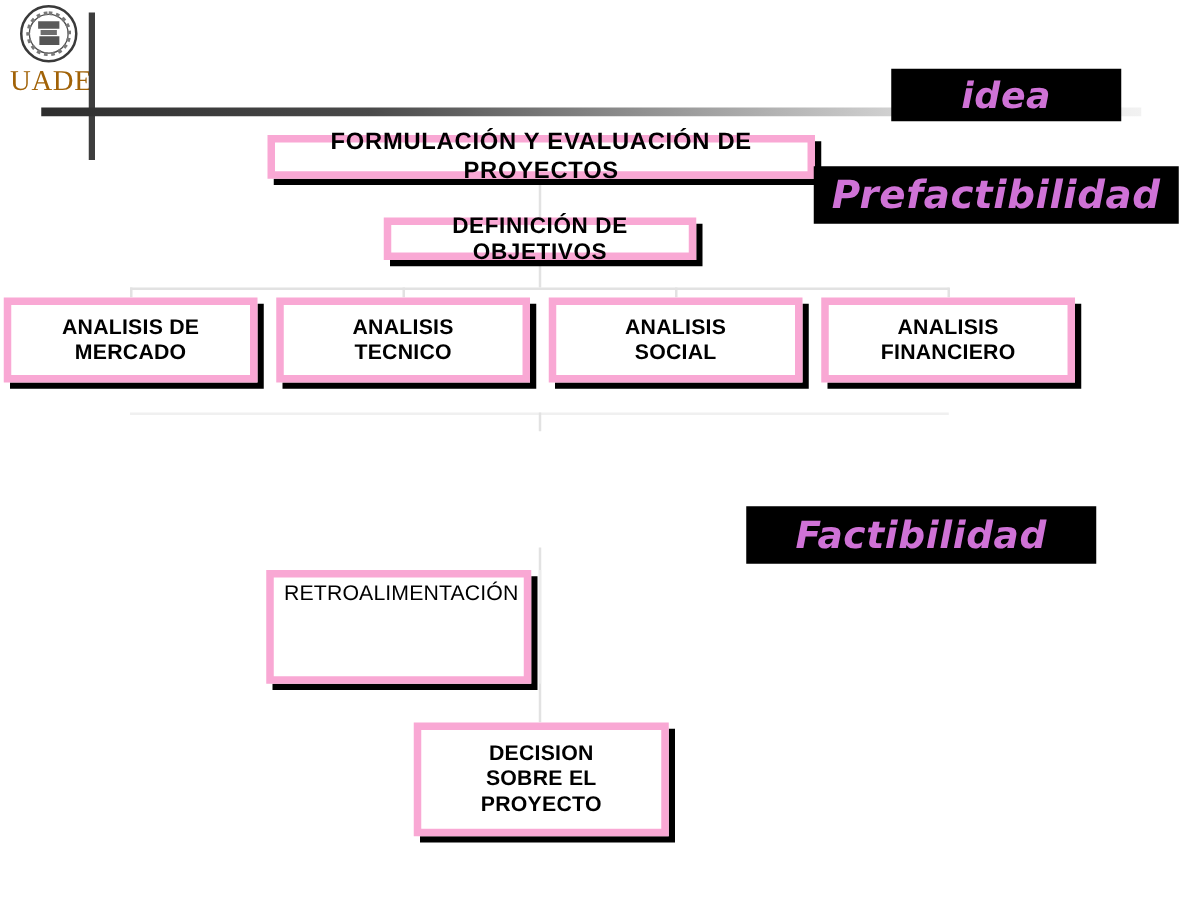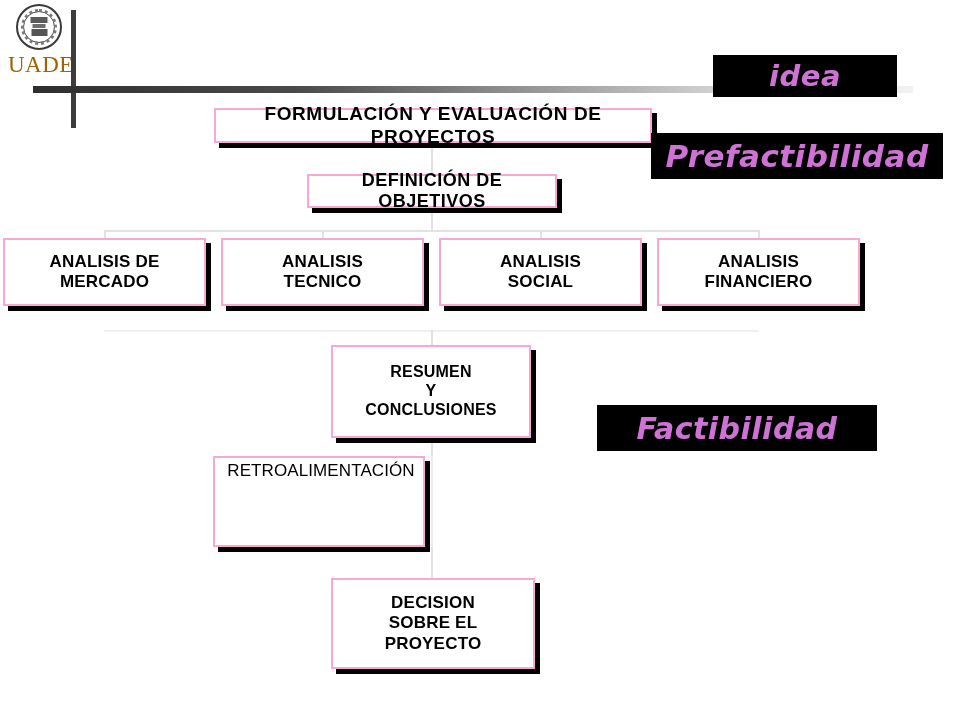--- a/index.html
+++ b/index.html
@@ -91,21 +91,21 @@
     width: 880px;
     height: 7px;
     background: linear-gradient(to right, #2e2e2e 0%, #4a4a4a 30%, #9a9a9a 58%, #d8d8d8 80%, #f2f2f2 100%);
   }
 
   
   .node {
     position: absolute;
     box-sizing: border-box;
     background: #ffffff;
-    border: 2px solid #f9a8d4;
+    border: 6px solid #f9a8d4;
     box-shadow: 5px 5px 0 0 #000000;
     display: flex;
     align-items: center;
     justify-content: center;
     text-align: center;
     color: #000000;
     font-family: "Liberation Sans", sans-serif;
     font-weight: bold;
     font-stretch: condensed;
     line-height: 1.18;
@@ -209,25 +209,20 @@
   </div>
   <div class="node node-social">
     <span class="txt">ANALISIS
 SOCIAL</span>
   </div>
   <div class="node node-financiero">
     <span class="txt">ANALISIS
 FINANCIERO</span>
   </div>
 
-  <div class="node node-resumen">
-    <span class="txt">RESUMEN
-Y
-CONCLUSIONES</span>
-  </div>
 
   <div class="node node-retro">
     <span class="txt">RETROALIMENTACIÓN</span>
   </div>
 
   <div class="node node-decision">
     <span class="txt">DECISION
 SOBRE EL
 PROYECTO</span>
   </div>

